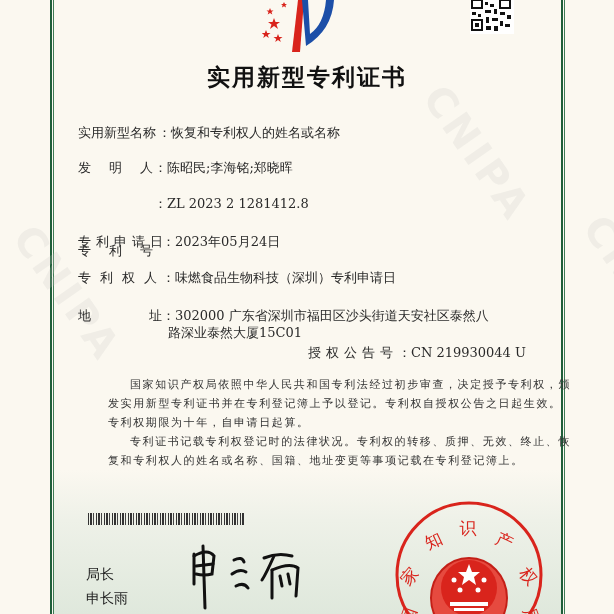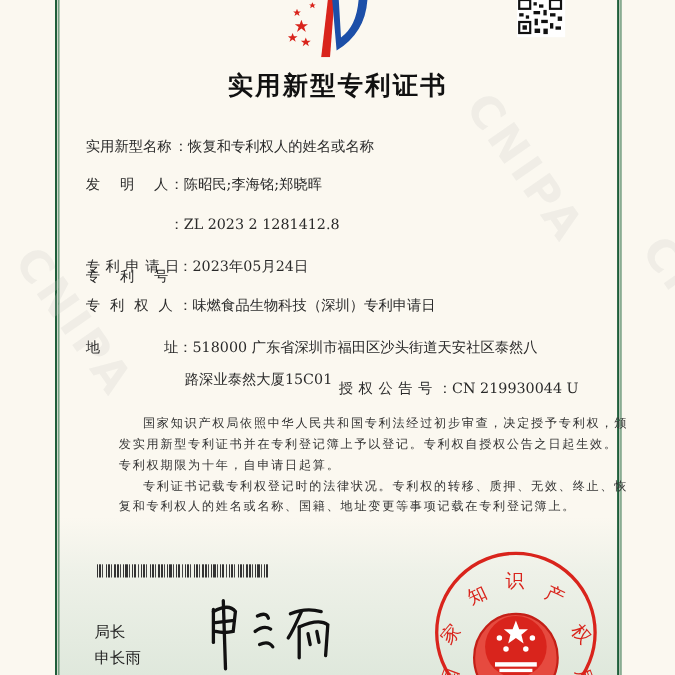--- a/index.html
+++ b/index.html
@@ -29,21 +29,21 @@
     .logo { position: absolute; left: 262px; top: 0; width: 90px; height: 52px; }
     .qr { position: absolute; left: 470px; top: 0; width: 44px; height: 34px; }
     .title {
       position: absolute; left: 0; width: 614px; top: 62px; text-align: center;
       font-family: "DejaVu Sans", sans-serif; font-size: 23px; font-weight: bold;
       letter-spacing: 2px; color: #111;
     }
     .field { position: absolute; left: 78px; font-size: 13px; color: #2a2a2a; white-space: nowrap; }
     .field .val { display: inline-block; }
     .lbl-spread { display: inline-flex; justify-content: flex-start; width: 78px; margin-right: 10px; vertical-align: top; }
-    .addr-line2 { position: absolute; left: 168px; top: 336px; font-size: 13px; color: #2a2a2a; }
+    .addr-line2 { position: absolute; left: 168px; top: 324px; font-size: 13px; color: #2a2a2a; }
     .pub-no { position: absolute; left: 308px; top: 344px; font-size: 13px; color: #2a2a2a; white-space: nowrap; }
     .para { position: absolute; left: 88px; width: 466px; font-size: 11px; line-height: 19px; color: #333; letter-spacing: 1.6px; text-indent: 22px; margin-left: 20px; }
     .barcode { position: absolute; left: 88px; top: 513px; width: 156px; height: 12px;
       background: repeating-linear-gradient(to right, #333 0 1px, transparent 1px 2px, #333 2px 4px, transparent 4px 5px, #444 5px 6px, transparent 6px 8px); }
     .director-title { position: absolute; left: 86px; top: 566px; font-family: "DejaVu Sans", sans-serif; font-size: 14px; color: #222; }
     .director-name { position: absolute; left: 86px; top: 590px; font-family: "DejaVu Sans", sans-serif; font-size: 14px; color: #222; }
     .signature { position: absolute; left: 186px; top: 540px; width: 130px; height: 70px; }
     .seal { position: absolute; left: 394px; top: 500px; width: 150px; height: 150px; }
   </style>
 </head>
@@ -111,21 +111,21 @@
 
   <div class="field" style="top:233px;">
     <span style="display:inline-block;width:84px;letter-spacing:5px;">专利申请日</span><span>：</span><span class="val">2023年05月24日</span>
   </div>
 
   <div class="field" style="top:269px;">
     <span style="display:inline-block;width:84px;letter-spacing:9px;">专利权人</span><span>：</span><span class="val">味燃食品生物科技（深圳）专利申请日</span>
   </div>
 
   <div class="field" style="top:307px;">
-    <span style="display:inline-block;width:84px;letter-spacing:58px;">地址</span><span>：</span><span class="val">518000 广东省深圳市福田区沙头街道天安社区泰然八</span>
+    <span style="display:inline-block;width:84px;letter-spacing:58px;">地址</span><span>：</span><span class="val">302000 广东省深圳市福田区沙头街道天安社区泰然八</span>
   </div>
   <div class="addr-line2">路深业泰然大厦15C01</div>
 
 
   <div class="pub-no">
     <span style="letter-spacing:5px;">授权公告号</span><span>：</span><span>CN 219930044 U</span>
   </div>
 
   <div class="para" style="top:375px;">国家知识产权局依照中华人民共和国专利法经过初步审查，决定授予专利权，颁发实用新型专利证书并在专利登记簿上予以登记。专利权自授权公告之日起生效。专利权期限为十年，自申请日起算。</div>
   <div class="para" style="top:432px;">专利证书记载专利权登记时的法律状况。专利权的转移、质押、无效、终止、恢复和专利权人的姓名或名称、国籍、地址变更等事项记载在专利登记簿上。</div>

